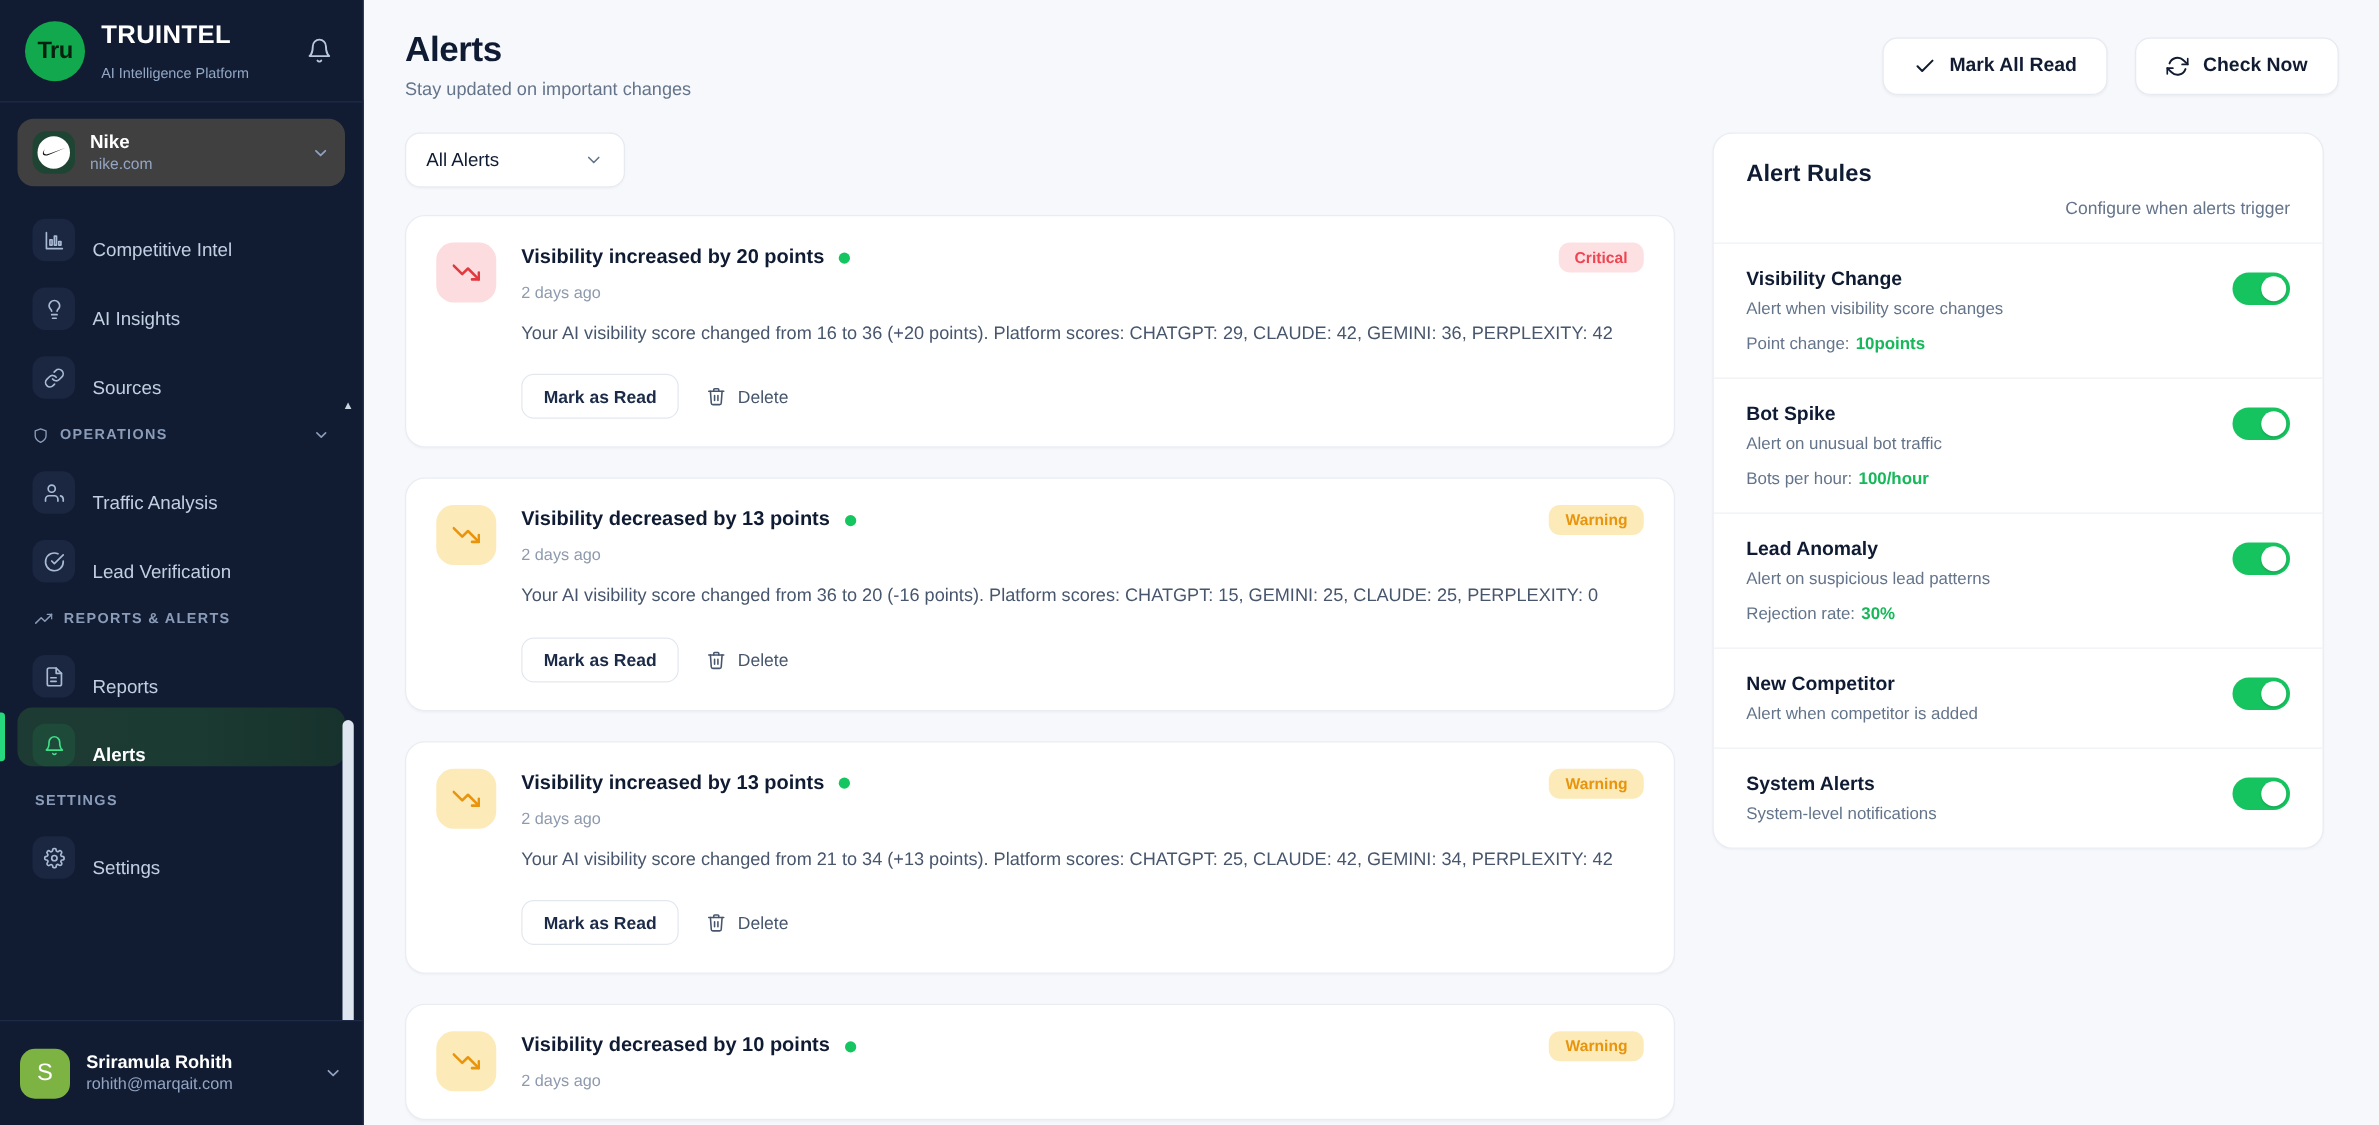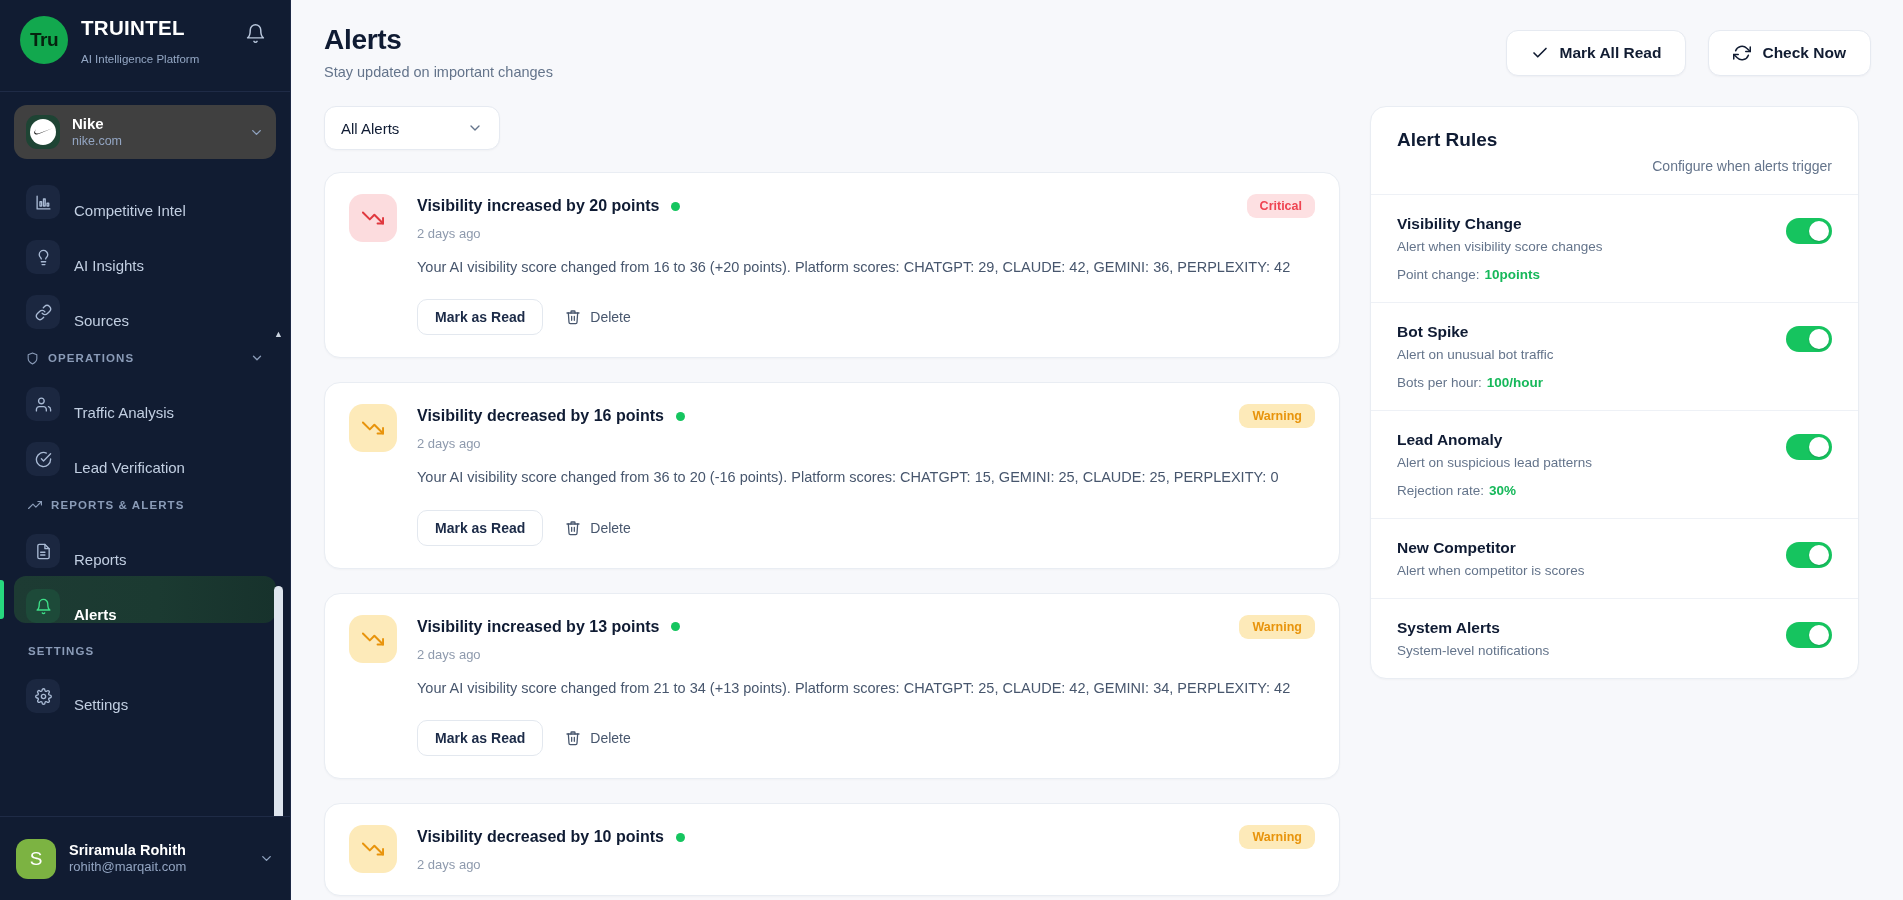--- a/index.html
+++ b/index.html
@@ -14,23 +14,23 @@
 
   
   .sidebar {
     width:291px; height:900px; flex:0 0 291px;
     background:#111c32;
     display:flex; flex-direction:column;
     position:relative;
     border-right:1px solid #1d2945;
   }
   .brand {
-    display:flex; align-items:flex-start; gap:13px;
+    display:flex; align-items:center; gap:13px;
     padding:16px 18px 16px 20px;
-    height:92px;
+    height:82px;
     border-bottom:1px solid #1f2b46;
     position:relative;
   }
   .brand-logo {
     width:48px; height:48px; border-radius:50%;
     background:#12a84e;
     display:flex; align-items:center; justify-content:center;
     flex:0 0 48px;
     font-weight:bold; font-size:19px; color:#06220f;
     letter-spacing:-.5px;
@@ -527,21 +527,21 @@
 
         <div class="alert-card">
           <div class="ac-ico warning">
             <svg width="22" height="22" viewBox="0 0 24 24" fill="none" stroke="currentColor" stroke-width="2.2" stroke-linecap="round" stroke-linejoin="round">
                 <polyline points="23 18 13.5 8.5 8.5 13.5 1 6"></polyline>
                 <polyline points="17 18 23 18 23 12"></polyline>
               </svg>
           </div>
           <div class="ac-body">
             <div class="ac-head">
-              <span class="ac-title">Visibility decreased by 16 points</span>
+              <span class="ac-title">Visibility decreased by 13 points</span>
               <span class="ac-dot"></span>
               <span class="ac-badge warning">Warning</span>
             </div>
             <div class="ac-time">2 days ago</div>
             <div class="ac-desc">Your AI visibility score changed from 36 to 20 (-16 points). Platform scores: CHATGPT: 15, GEMINI: 25, CLAUDE: 25, PERPLEXITY: 0</div>
             <div class="ac-actions">
               <button class="ac-read">Mark as Read</button>
               <button class="ac-del">
                 <span>
                   <svg width="16" height="16" viewBox="0 0 24 24" fill="none" stroke="currentColor" stroke-width="1.9" stroke-linecap="round" stroke-linejoin="round">
@@ -651,21 +651,21 @@
             </div>
           </div>
           <div class="toggle">
               <span class="knob"></span>
             </div>
         </div>
 
         <div class="rule-row">
           <div class="rule-info">
             <div class="rule-name">New Competitor</div>
-            <div class="rule-desc">Alert when competitor is scores</div>
+            <div class="rule-desc">Alert when competitor is added</div>
           </div>
           <div class="toggle">
               <span class="knob"></span>
             </div>
         </div>
 
         <div class="rule-row">
           <div class="rule-info">
             <div class="rule-name">System Alerts</div>
             <div class="rule-desc">System-level notifications</div>

